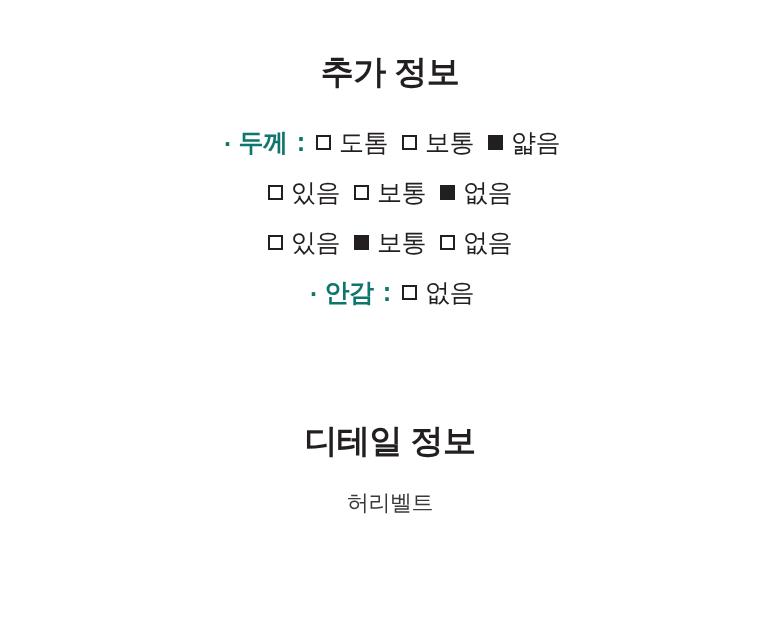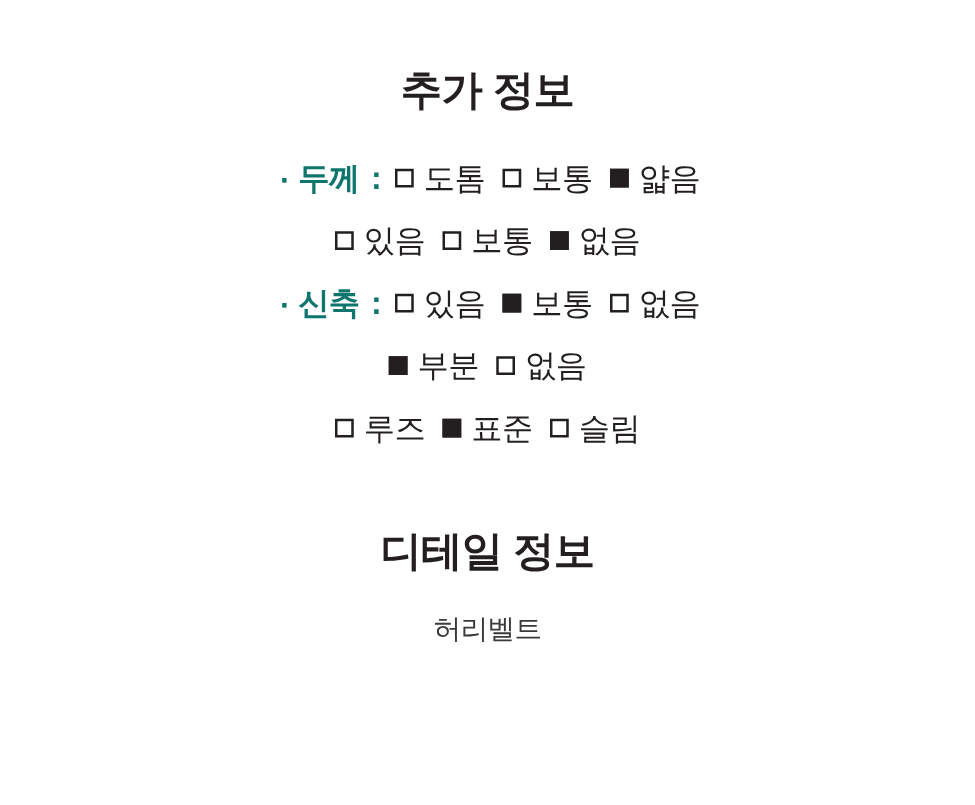--- a/index.html
+++ b/index.html
@@ -136,63 +136,45 @@
             <span class="box"></span>
             <span class="option-label">보통</span>
           </div>
           <div class="option">
             <span class="box checked"></span>
             <span class="option-label">없음</span>
           </div>
         </div>
       </div>
       <div class="spec-row">
-        <div class="spec-label"><span class="spec-bullet">·</span><span>신축</span><span class="spec-colon">:</span></div>
         <div class="options">
           <div class="option">
             <span class="box"></span>
             <span class="option-label">있음</span>
           </div>
           <div class="option">
             <span class="box checked"></span>
             <span class="option-label">보통</span>
           </div>
           <div class="option">
             <span class="box"></span>
             <span class="option-label">없음</span>
           </div>
         </div>
       </div>
       <div class="spec-row">
+        <div class="spec-label"><span class="spec-bullet">·</span><span>안감</span><span class="spec-colon">:</span></div>
         <div class="options">
-          <div class="option">
-            <span class="box checked"></span>
-            <span class="option-label">부분</span>
-          </div>
           <div class="option">
             <span class="box"></span>
             <span class="option-label">없음</span>
           </div>
         </div>
       </div>
       <div class="spec-row">
-        <div class="options">
-          <div class="option">
-            <span class="box"></span>
-            <span class="option-label">루즈</span>
-          </div>
-          <div class="option">
-            <span class="box checked"></span>
-            <span class="option-label">표준</span>
-          </div>
-          <div class="option">
-            <span class="box"></span>
-            <span class="option-label">슬림</span>
-          </div>
-        </div>
       </div>
     </div>
 
   <div class="section-title" id="detail-info-title">디테일 정보</div>
 
   <div class="detail-text">허리벨트</div>
 
 </div>
 
 </body></html>

